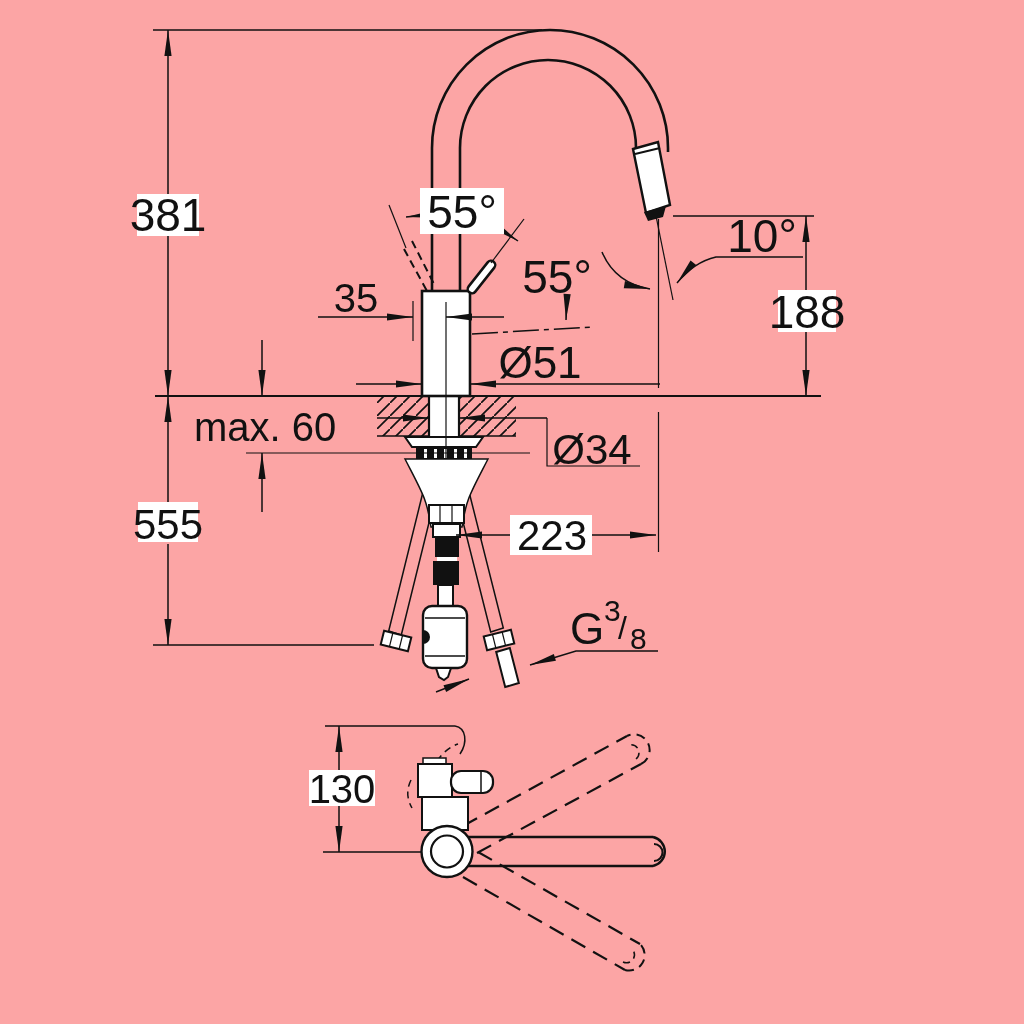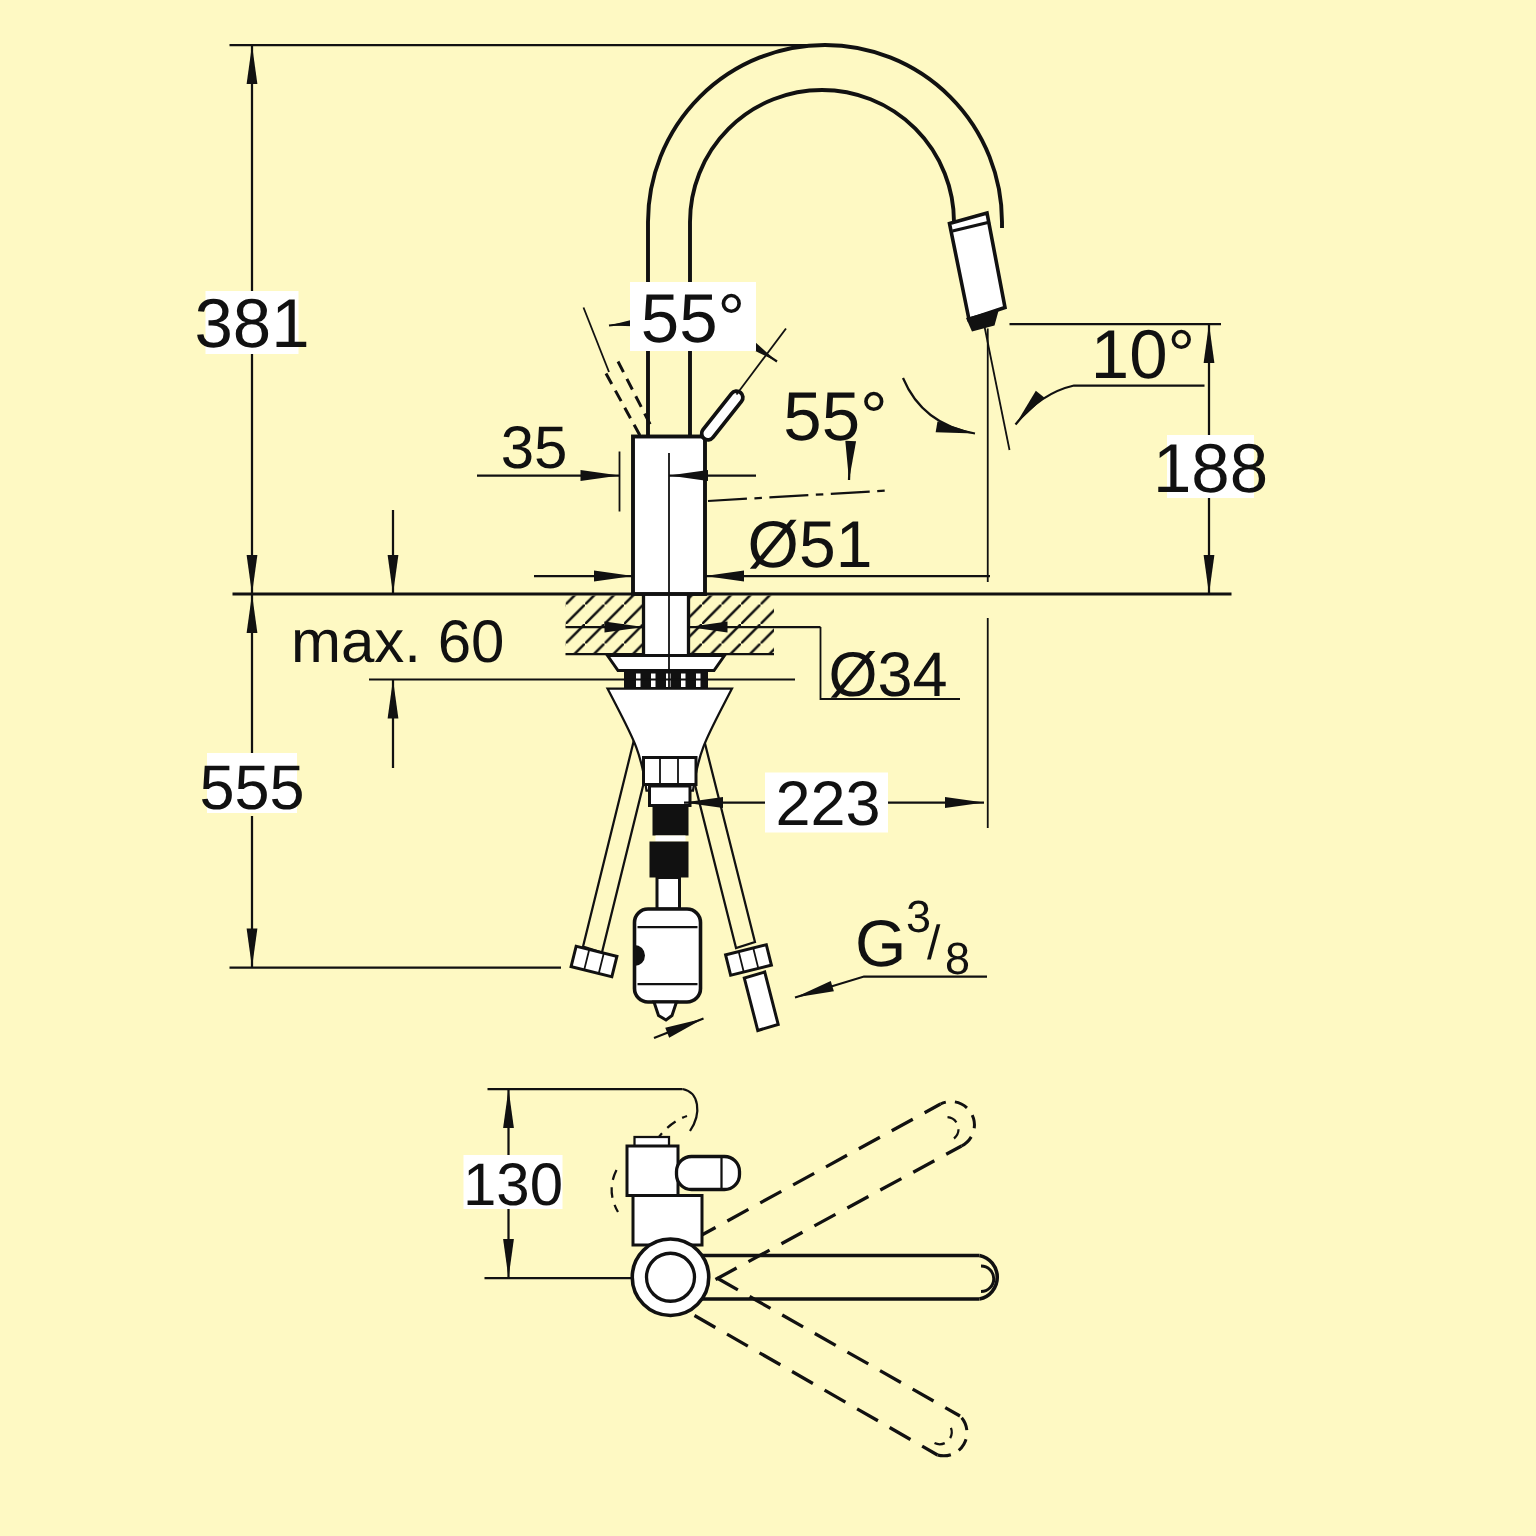--- a/index.html
+++ b/index.html
@@ -7,21 +7,21 @@
     padding: 0;
     background: #ffffff;
     width: 1024px;
     height: 1024px;
     overflow: hidden;
   }
   .stage {
     position: relative;
     width: 1024px;
     height: 1024px;
-    background: #fef9c3;
+    background: #fca5a5;
   }
   svg { display: block; }
   .ln   { stroke: #111; fill: none; }
   .w1   { stroke-width: 1.2; }
   .w15  { stroke-width: 1.5; }
   .w2   { stroke-width: 2; }
   .w22  { stroke-width: 2.2; }
   .w24  { stroke-width: 2.4; }
   .w26  { stroke-width: 2.6; }
   .dim  { stroke: #111; stroke-width: 1.5; fill: none; }

